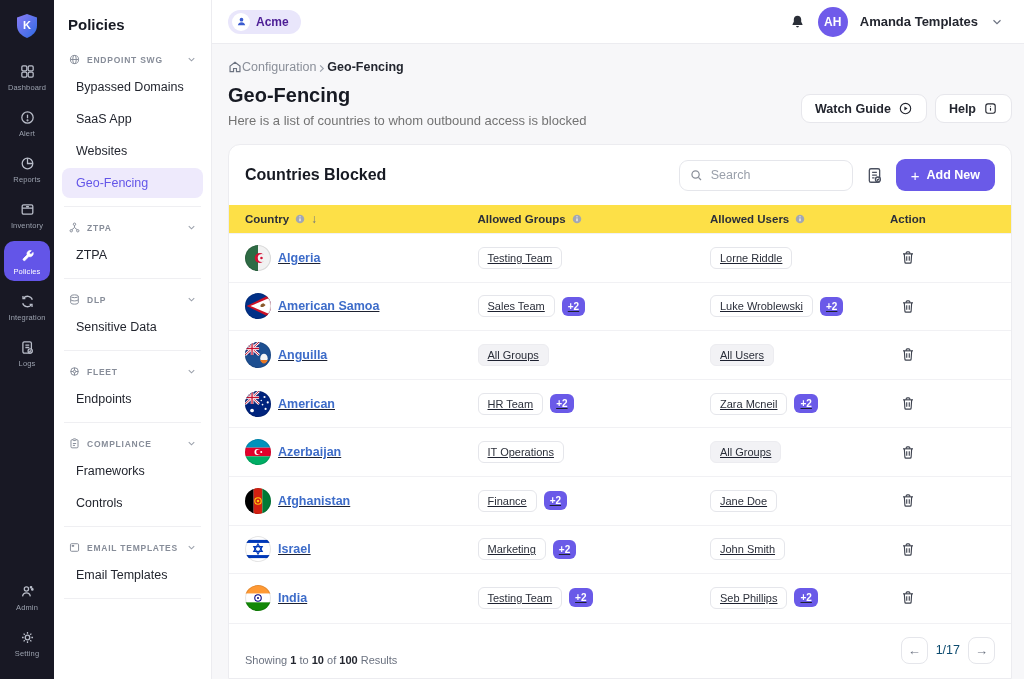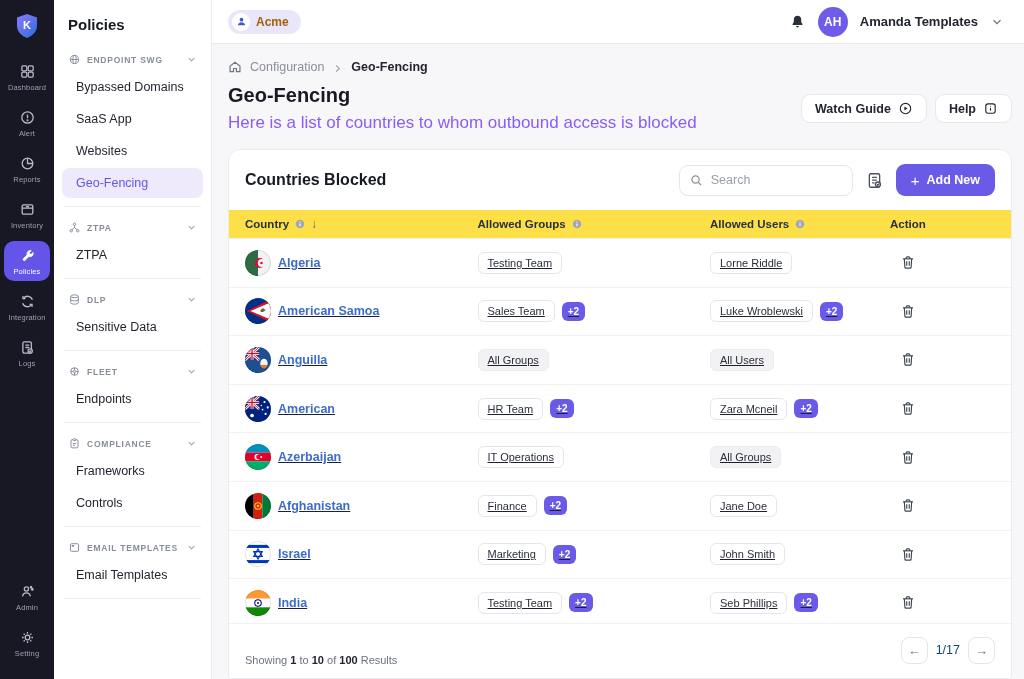--- a/index.html
+++ b/index.html
@@ -24,38 +24,38 @@
   .sec-head svg.sec-ic { width:13px; height:13px; stroke:#878d99; }
   .sec-label { font-size:8.5px; font-weight:bold; letter-spacing:.09em; flex:1; }
   .sec-chev { width:11px; height:11px; stroke:#9aa0ab; }
   .nav-item { font-size:12.5px; color:#23262f; padding:8px 6px 8px 14px; border-radius:8px; margin:2px 0; cursor:pointer; }
   .nav-item.active { background:#eeeafc; color:#6355e8; }
   .nav-divider { border-top:1px solid #efeff2; margin:8px 2px 10px; }
 
   
   .main { flex:1; display:flex; flex-direction:column; min-width:0; }
   .topbar { height:44px; background:#fff; border-bottom:1px solid #ececf0; display:flex; align-items:center; padding:0 20px 0 16px; flex-shrink:0; }
-  .org-pill { display:flex; align-items:center; gap:6px; background:#e9e6fb; border-radius:14px; padding:3px 12px 3px 4px; font-size:12px; font-weight:bold; color:#a16207; cursor:pointer; }
+  .org-pill { display:flex; align-items:center; gap:6px; background:#e9e6fb; border-radius:14px; padding:3px 12px 3px 4px; font-size:12px; font-weight:bold; color:#4c1d95; cursor:pointer; }
   .org-avatar { width:18px; height:18px; border-radius:50%; background:#fff; display:flex; align-items:center; justify-content:center; }
   .top-right { margin-left:auto; display:flex; align-items:center; gap:12px; }
   .bell { cursor:pointer; }
   .user-avatar { width:30px; height:30px; border-radius:50%; background:#6f5bea; color:#fff; font-size:12px; font-weight:bold; display:flex; align-items:center; justify-content:center; cursor:pointer; }
   .user-name { font-size:13px; font-weight:bold; color:#23262f; cursor:pointer; }
   .user-chev { width:14px; height:14px; stroke:#6b7280; cursor:pointer; }
 
   .content { flex:1; display:flex; flex-direction:column; padding:16px 12px 0 16px; min-height:0; }
-  .breadcrumb { display:flex; align-items:flex-end; gap:8px; font-size:12.5px; color:#8a8f99; }
+  .breadcrumb { display:flex; align-items:flex-end; font-size:12.5px; color:#8a8f99; }
   .crumb-home svg { width:14px; height:14px; stroke:#6b7280; }
   .crumb-sep svg { width:11px; height:11px; stroke:#9aa0ab; }
   .crumb-current { color:#23262f; font-weight:bold; }
   .crumb-link { cursor:pointer; }
 
   .page-head { display:flex; align-items:flex-start; margin-top:10px; }
   .page-title { font-size:20px; font-weight:bold; color:#171a23; }
-  .page-sub { font-size:17px; color:#8b5cf6; margin-top:6px; }
+  .page-sub { font-size:13px; color:#737373; margin-top:6px; }
   .page-actions { margin-left:auto; display:flex; gap:8px; margin-top:10px; }
   .ghost-btn { display:flex; align-items:center; gap:7px; background:#fff; border:1px solid #e7e7ec; border-radius:9px; padding:6px 13px; font-size:12.5px; font-weight:bold; color:#23262f; cursor:pointer; font-family:inherit; }
   .ghost-btn svg { width:15px; height:15px; stroke:#23262f; }
 
   
   .card { margin-top:16px; background:#fff; border:1px solid #ececf0; border-radius:12px 12px 0 0; flex:1; display:flex; flex-direction:column; min-height:0; overflow:hidden; }
   .card-head { display:flex; align-items:center; padding:14px 16px; }
   .card-title { font-size:16px; font-weight:bold; color:#171a23; }
   .card-tools { margin-left:auto; display:flex; align-items:center; gap:12px; }
   .search-wrap { position:relative; }

